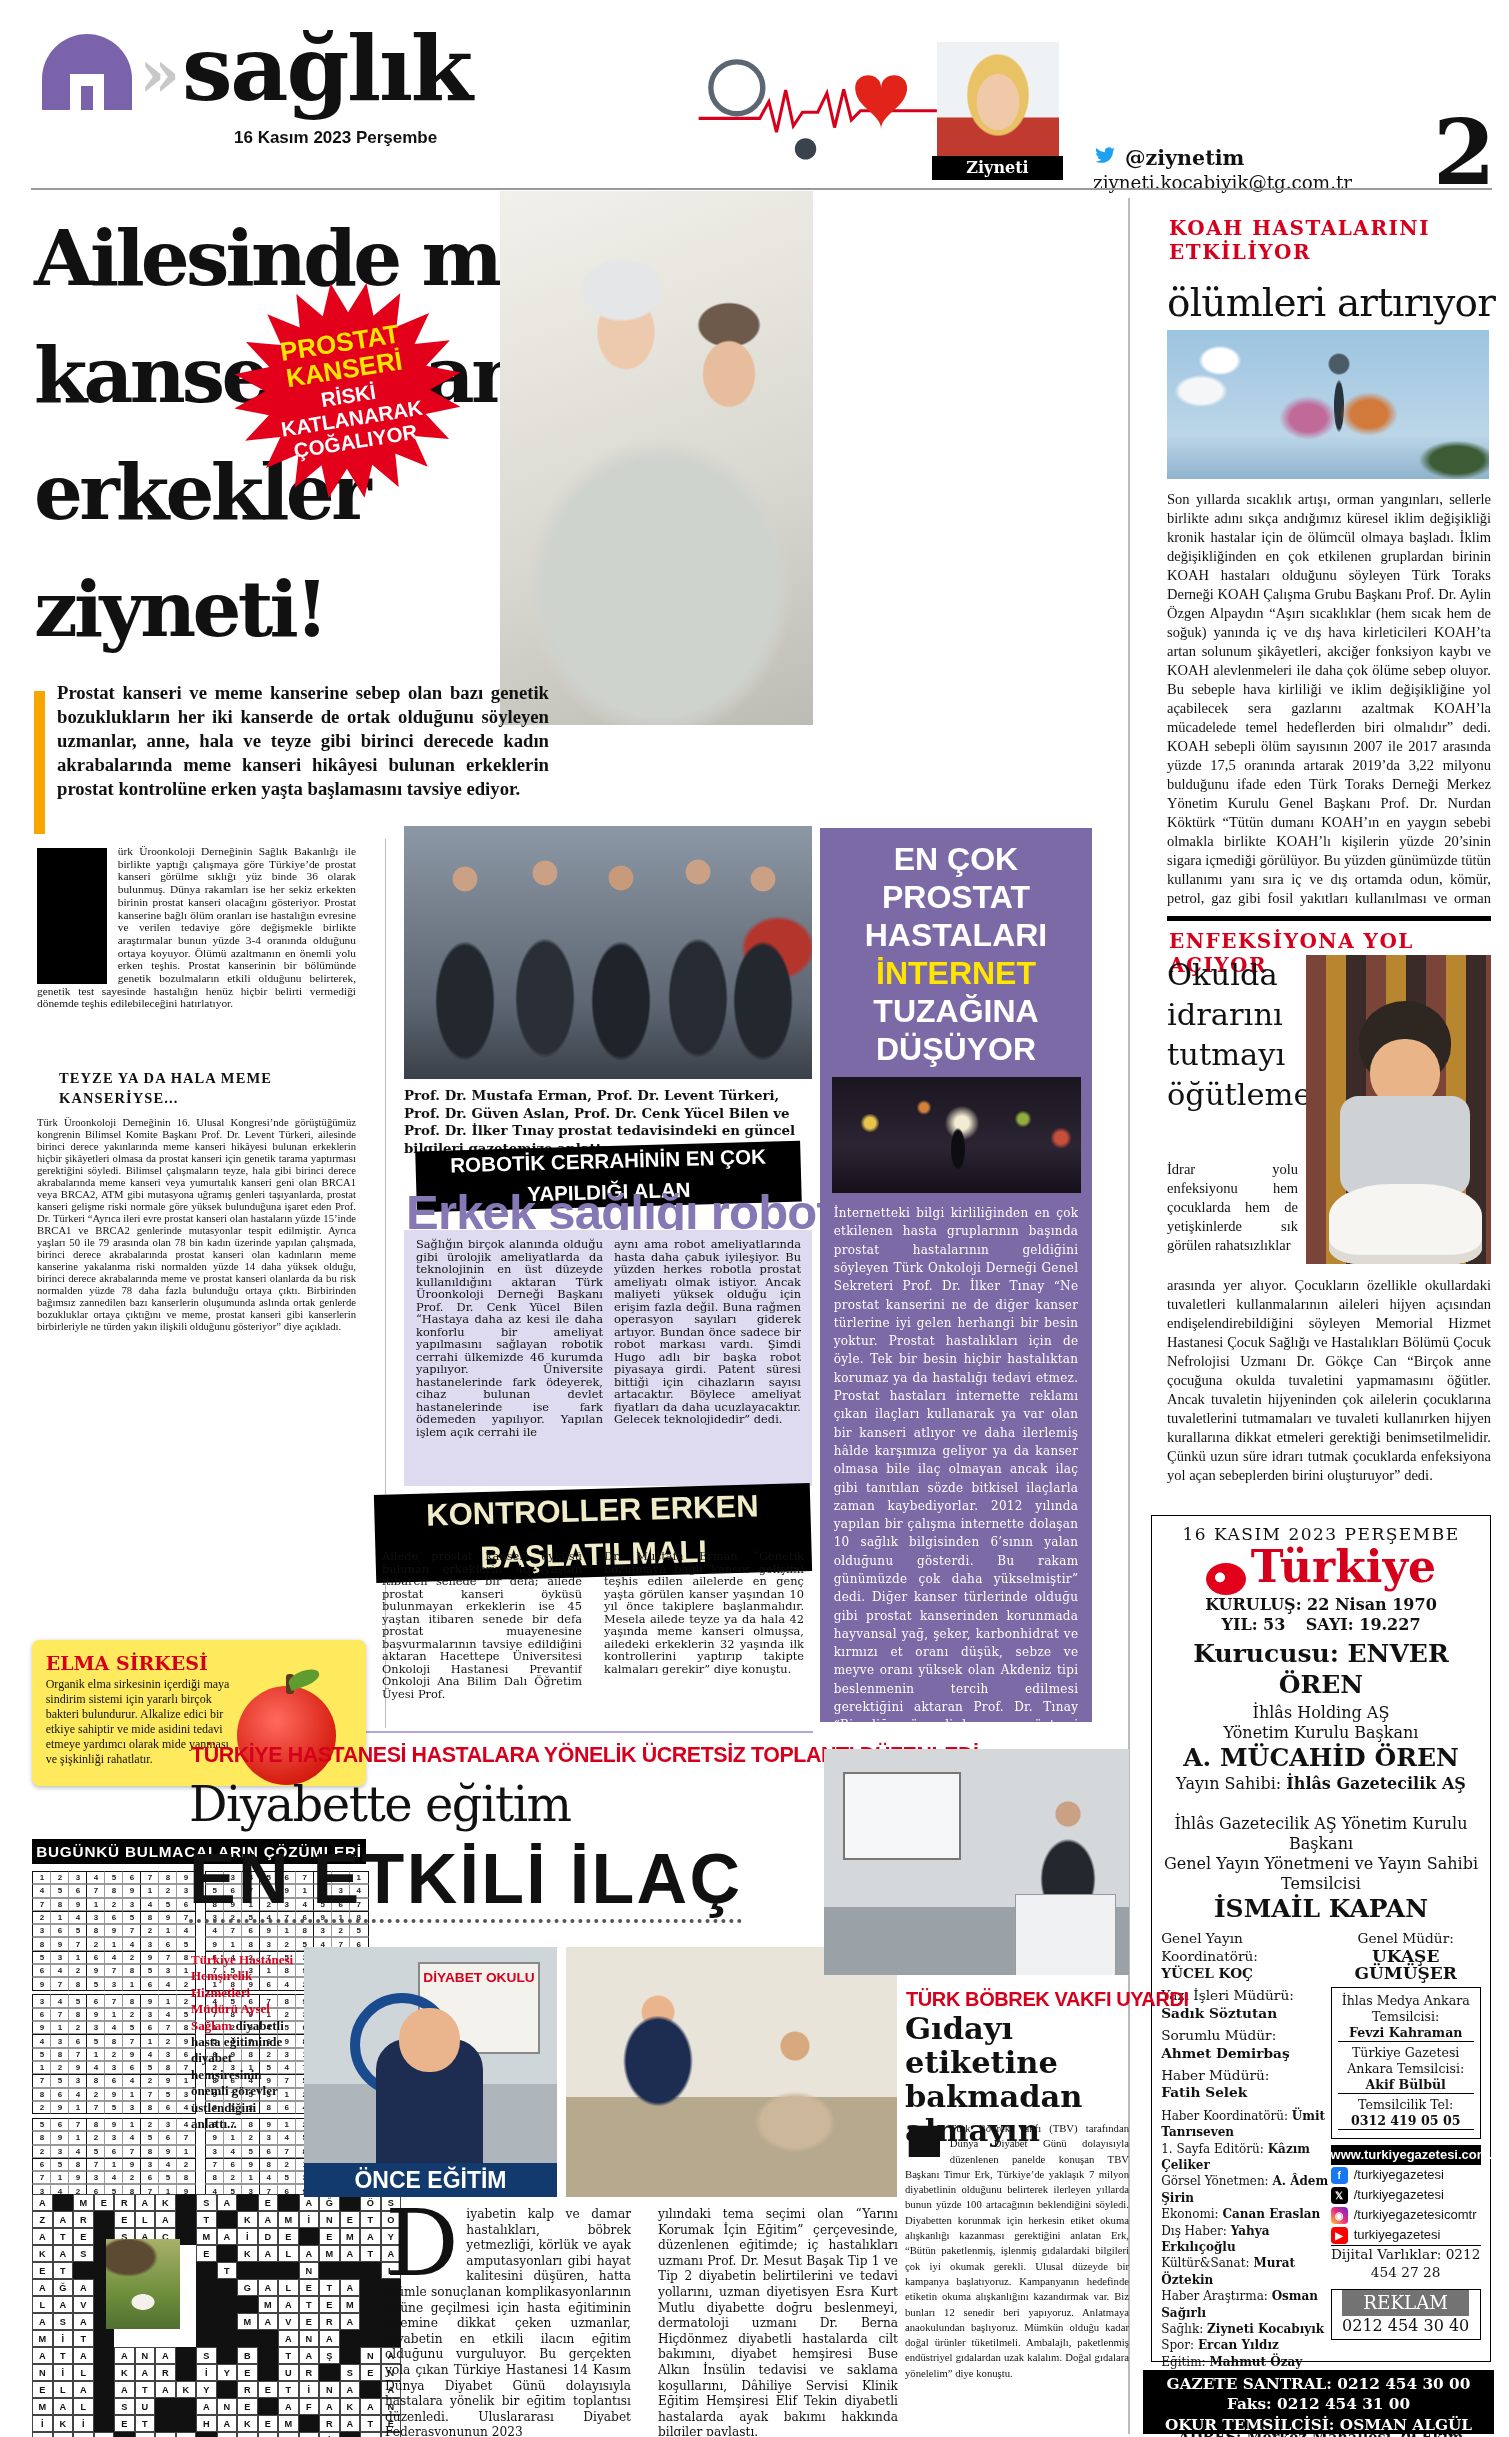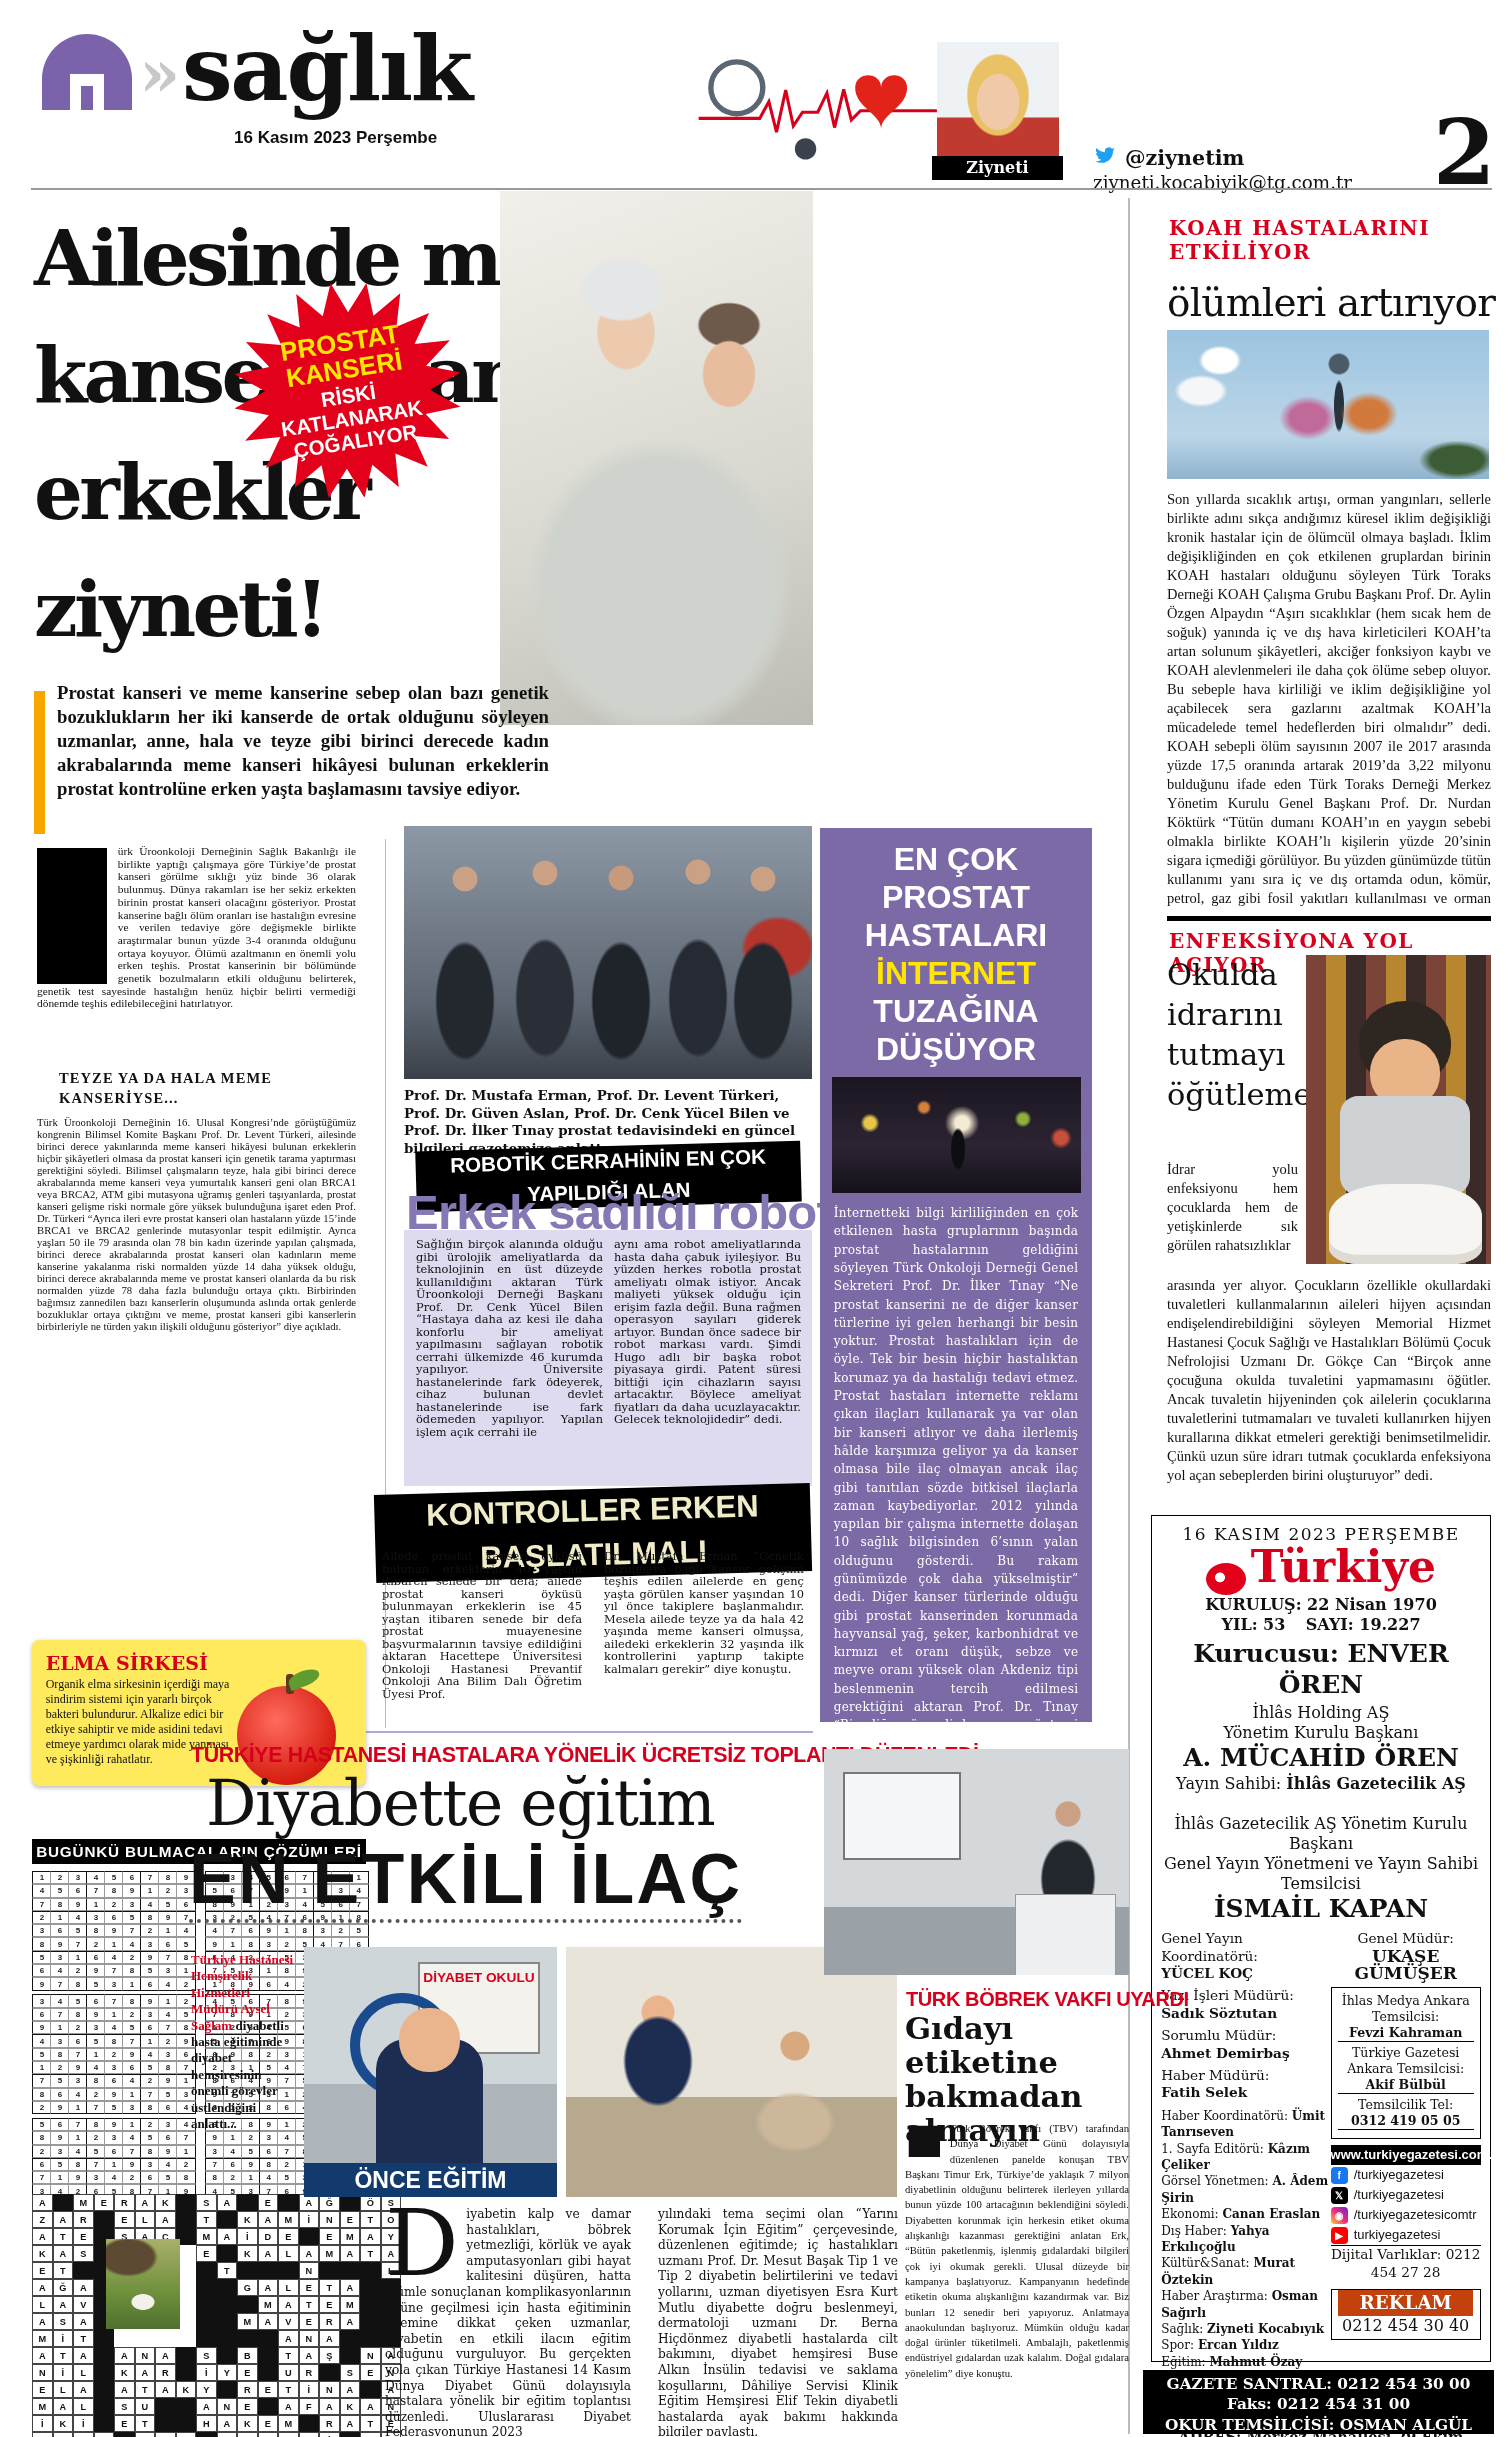--- a/index.html
+++ b/index.html
@@ -74,40 +74,40 @@
   .m-b{font-weight:bold;}
   .m-big{font-weight:bold;font-size:25px;line-height:30.5px;}
   .m-mid{font-size:16px;line-height:20px;}
   .m-role{font-size:13.7px;line-height:17.5px;}
   .m-staff{font-size:12px;line-height:16.4px;}
   .m-box{border:1.1px solid #000;padding:4.6px 6.1px;text-align:center;font-size:12.6px;line-height:16px;}
   .webbar{background:#000;color:#fff;font-family:"Liberation Sans",sans-serif;font-weight:bold;
           font-size:13px;text-align:center;line-height:20px;}
   .soc-row{display:flex;align-items:center;gap:6.1px;font-family:"Liberation Sans",sans-serif;font-size:13px;line-height:20px;}
   .reklam{border:1.1px solid #000;text-align:center;}
-  .reklam .t{background:#c2410c;color:#fff;font-family:"DejaVu Serif",serif;font-weight:bold;font-size:18.3px;line-height:26px;display:inline-block;padding:0 21.4px;}
+  .reklam .t{background:#737373;color:#fff;font-family:"DejaVu Serif",serif;font-weight:normal;font-size:18.3px;line-height:26px;display:inline-block;padding:0 21.4px;}
   .blackbar{background:#000;color:#fff;font-family:"DejaVu Serif",serif;font-weight:bold;
             font-size:15.3px;line-height:20.6px;text-align:center;}
   
   .elma{background:#ffe95c;border-radius:7.6px;box-shadow:0 1.5px 4.6px rgba(0,0,0,.25);}
   .elma h3{margin:0;color:#d6001c;font-size:19px;font-family:"DejaVu Serif",serif;}
   .elma p{margin:3.1px 0 0;font-size:12px;line-height:15px;}
   .bulbar{background:#000;color:#fff;font-family:"Liberation Sans",sans-serif;font-weight:bold;
           font-size:15.3px;line-height:25px;text-align:center;letter-spacing:0.8px;}
   .sud{display:grid;grid-template-columns:repeat(9,18px);}
   .sud div{width:18px;height:11.3px;border:0.4px solid #999;font:bold 8px "Liberation Sans",sans-serif;
            display:flex;align-items:center;justify-content:center;background:#fff;color:#222;}
   .cw{position:relative;}
   .cw-row{display:flex;}
   .cw-cell{width:18.5px;height:15px;border:0.5px solid #444;background:#fff;
            font:bold 9.2px "Liberation Sans",sans-serif;display:flex;align-items:center;justify-content:center;}
   .cw-black{background:#111;border-color:#111;}
   
   .dij-k{font-family:"Liberation Sans",sans-serif;font-weight:bold;font-size:21.4px;color:#d6001c;letter-spacing:-0.4px;}
-  .dij-h1{font-family:"DejaVu Serif",serif;font-size:63px;line-height:70px;letter-spacing:-1.5px;margin-left:17px;}
+  .dij-h1{font-family:"DejaVu Serif",serif;font-size:48px;line-height:70px;letter-spacing:-1.5px;}
   .dij-h2{font-family:"Liberation Sans",sans-serif;font-weight:bold;font-size:70px;letter-spacing:2.3px;
           border-bottom:4.6px dotted #555;display:inline-block;line-height:79px;}
   .dij-intro{font-weight:bold;font-size:13px;line-height:16.4px;}
   .dij-col{font-family:"DejaVu Serif",serif;font-size:12.2px;line-height:15.6px;}
   .bob-body{font-size:10.7px;line-height:15.3px;}
   .banner{position:absolute;left:0;right:0;bottom:0;background:#123a6d;color:#fff;
           font-family:"Liberation Sans",sans-serif;font-weight:bold;text-align:center;}
 </style>
 </head>
 <body>

